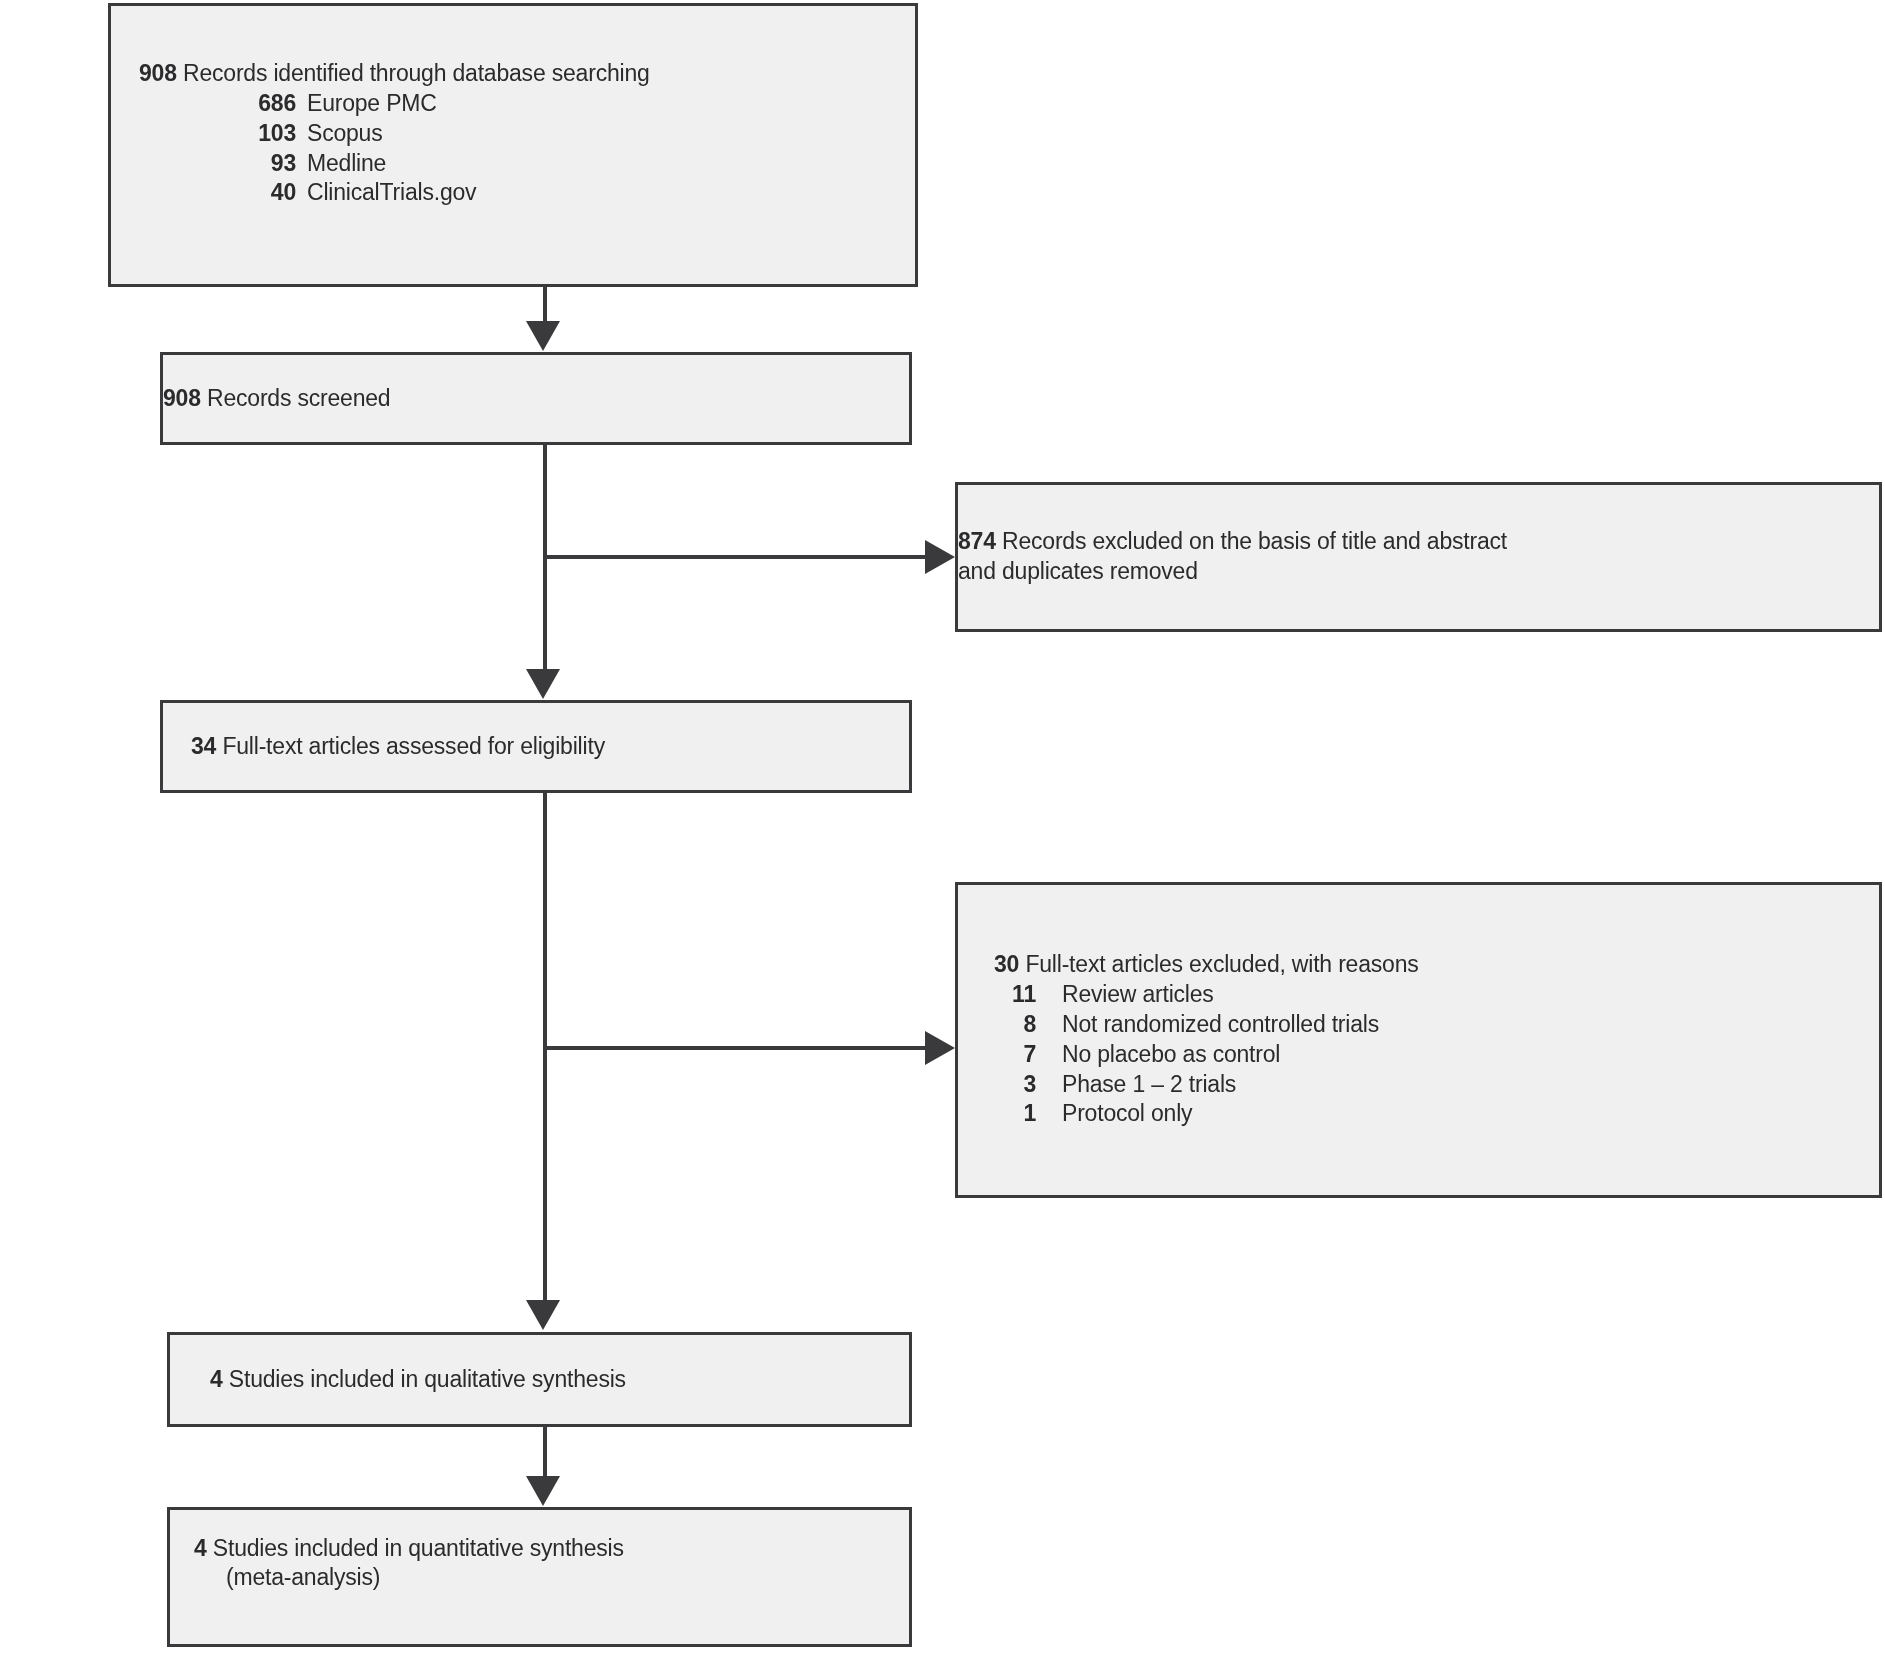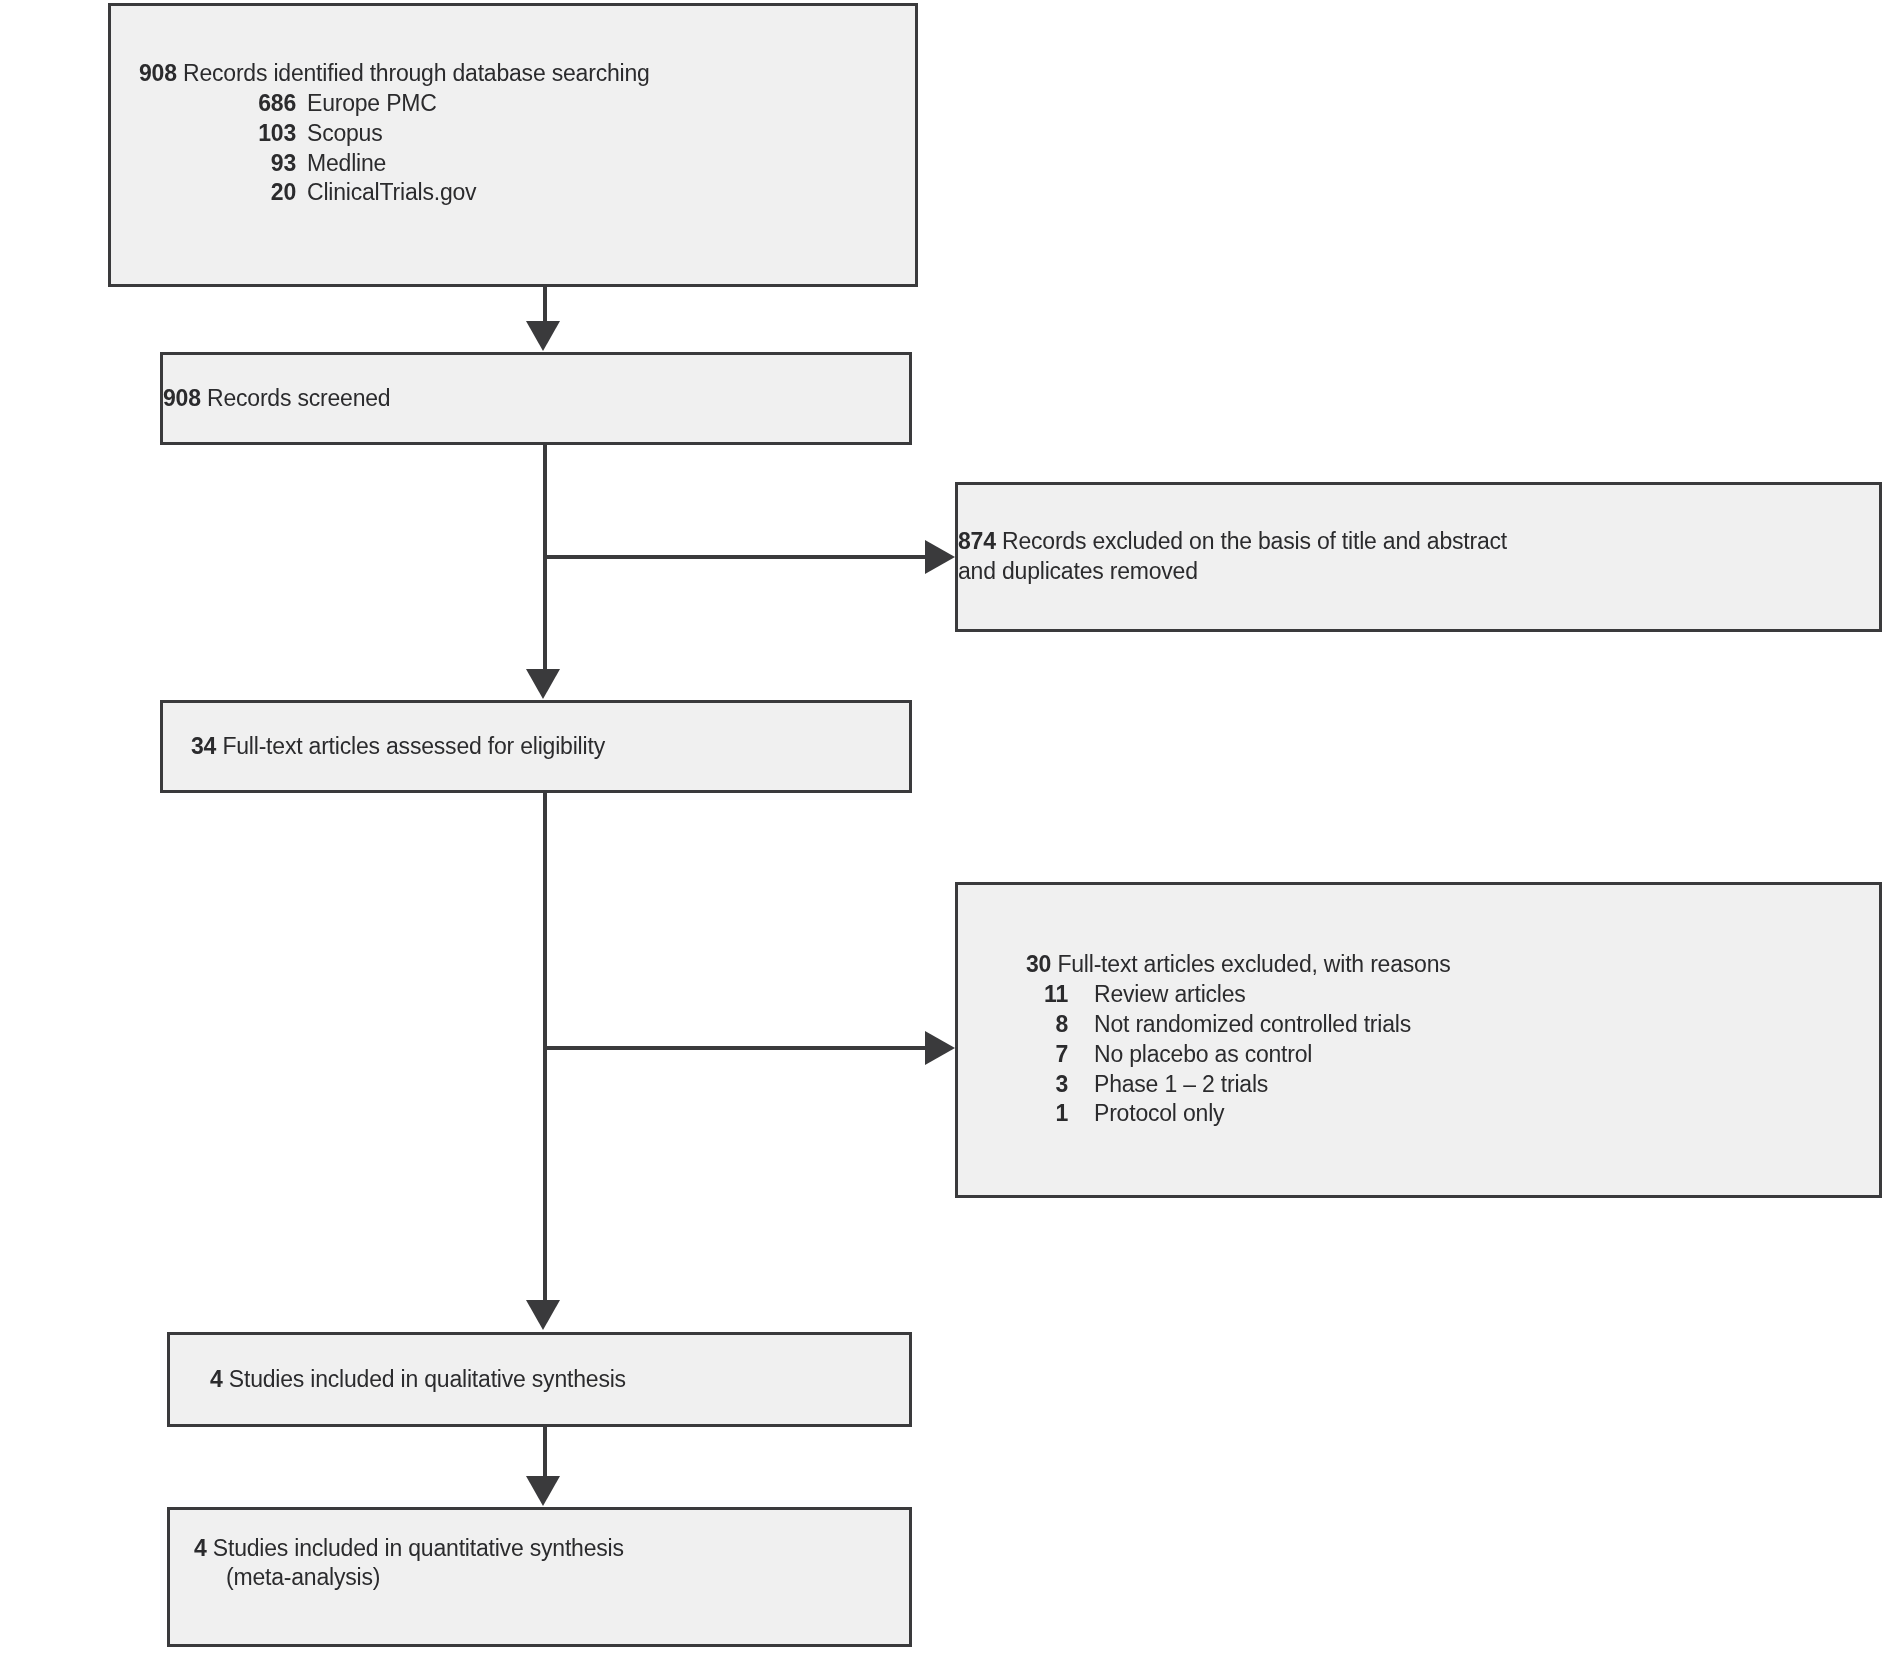--- a/index.html
+++ b/index.html
@@ -83,21 +83,21 @@
     left: 160px; top: 700px;
     width: 752px; height: 93px;
   }
   #box-fulltext .inner { padding-left: 28px; }
 
   
   #box-reasons {
     left: 955px; top: 882px;
     width: 927px; height: 316px;
   }
-  #box-reasons .inner { padding-left: 36px; top: 50%; margin-left: 32px; }
+  #box-reasons .inner { padding-left: 36px; top: 50%; }
   #box-reasons .headline { white-space: nowrap; }
   #box-reasons .sublist .sn {
     width: 68px;
     padding-right: 26px;
   }
 
   
   #box-qualitative {
     left: 167px; top: 1332px;
     width: 745px; height: 95px;
@@ -180,21 +180,21 @@
         </li>
         <li>
           <span class="sn">103</span>
           <span>Scopus</span>
         </li>
         <li>
           <span class="sn">93</span>
           <span>Medline</span>
         </li>
         <li>
-          <span class="sn">20</span>
+          <span class="sn">40</span>
           <span>ClinicalTrials.gov</span>
         </li>
       </ul>
     </div>
   </div>
 
   <div class="vline" id="conn1-line"></div>
   <div class="arrow-down" id="conn1-arrow"></div>
 
   <div class="pbox center" id="box-screened">

